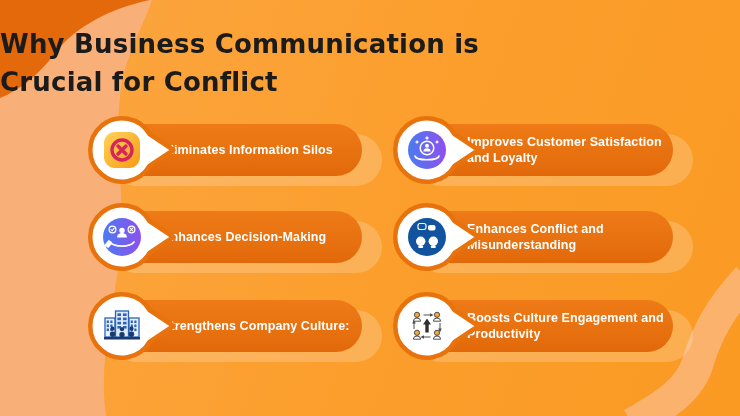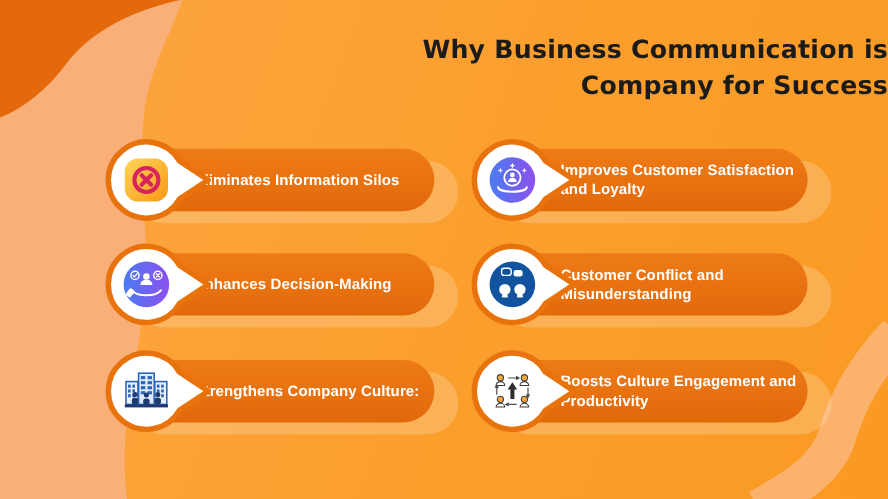--- a/index.html
+++ b/index.html
@@ -6,23 +6,23 @@
   .canvas{
     position:relative;
     width:740px;height:416px;
     overflow:hidden;
     background:linear-gradient(110deg,#fca643 0%,#fb9e2c 55%,#fa9a23 100%);
     font-family:"Liberation Sans",sans-serif;
   }
   .bg-decor{position:absolute;left:0;top:0;width:740px;height:416px;pointer-events:none;}
   .title{
     position:absolute;left:0;top:26px;width:740px;
-    text-align:right;color:#1b1b1b;
+    text-align:left;color:#1b1b1b;
     font-family:"DejaVu Sans",sans-serif;
-    font-weight:700;font-size:21px;line-height:1.45;letter-spacing:.2px;
+    font-weight:700;font-size:26px;line-height:1.45;letter-spacing:.2px;
   }
   .item{position:absolute;width:310px;height:76px;}
   .c1{left:86px;--pw:262px;}
   .c2{left:391px;--pw:268px;}
   .r1{top:112px;}
   .r2{top:199px;}
   .r3{top:288px;}
   .echo{
     position:absolute;left:24px;top:22px;
     width:calc(var(--pw) + 10px);height:52px;border-radius:27px;
@@ -57,21 +57,21 @@
   </svg>
 
   <svg class="bg-decor" viewBox="0 0 740 416">
     <path d="M0,0 L152,0 C140,34 124,58 120,96 C114,150 126,200 120,252 C114,310 98,360 106,416 L0,416 Z" fill="#f9b078"></path>
     <path d="M0,0 L150,0 C112,8 76,26 56,52 C40,74 20,90 0,98 Z" fill="#e4690a"></path>
     <path d="M748,278 C718,310 706,336 698,362 C690,390 664,406 632,424" stroke="#fbb26c" stroke-width="32" fill="none"></path>
   </svg>
 
   <div class="title">
     <div>Why Business Communication is</div>
-    <div>Company for Success</div>
+    <div>Crucial for Conflict</div>
   </div>
 
   <div class="item r1 c1">
     <div class="echo"></div>
     <div class="pill">
       <span class="label">Eliminates Information Silos</span>
     </div>
     <svg class="badge" viewBox="0 0 96 76">
       <path d="M63.5,22.1 A31.75,31.75 0 1 0 63.5,53.9 L87.5,38 Z" fill="#fff" stroke="#e8720c" stroke-width="4.5" stroke-linejoin="round"></path>
       <g transform="translate(36,38)">
@@ -121,21 +121,21 @@
         <path d="M8.2,-8.8 l2.6,2.6 M10.8,-8.8 l-2.6,2.6" stroke="#fff" stroke-width="1.1" stroke-linecap="round"></path>
         <path d="M-12,5 C-8,10.5 8,10.5 12,5" stroke="#fff" stroke-width="1.7" fill="none" stroke-linecap="round"></path>
         <rect x="-16" y="3.5" width="5" height="7" rx="1.2" fill="#fff" transform="rotate(38 -13.5 7)"></rect>
       </g>
     </svg>
   </div>
 
   <div class="item r2 c2">
     <div class="echo"></div>
     <div class="pill">
-      <span class="label">Customer Conflict and Misunderstanding</span>
+      <span class="label">Enhances Conflict and Misunderstanding</span>
     </div>
     <svg class="badge" viewBox="0 0 96 76">
       <path d="M63.5,22.1 A31.75,31.75 0 1 0 63.5,53.9 L87.5,38 Z" fill="#fff" stroke="#e8720c" stroke-width="4.5" stroke-linejoin="round"></path>
       <g transform="translate(36,38)">
         <circle r="19" fill="#11539f"></circle>
         <rect x="-9" y="-13.5" width="8" height="6" rx="2" fill="none" stroke="#fff" stroke-width="1.2"></rect>
         <rect x="1" y="-12" width="7.5" height="5.5" rx="2" fill="#fff"></rect>
         <circle cx="-6.3" cy="4.3" r="4.7" fill="#fff"></circle>
         <circle cx="6.3" cy="4.3" r="4.7" fill="#fff"></circle>
         <rect x="-8.8" y="8.6" width="5" height="2.4" rx="1" fill="#fff"></rect>

